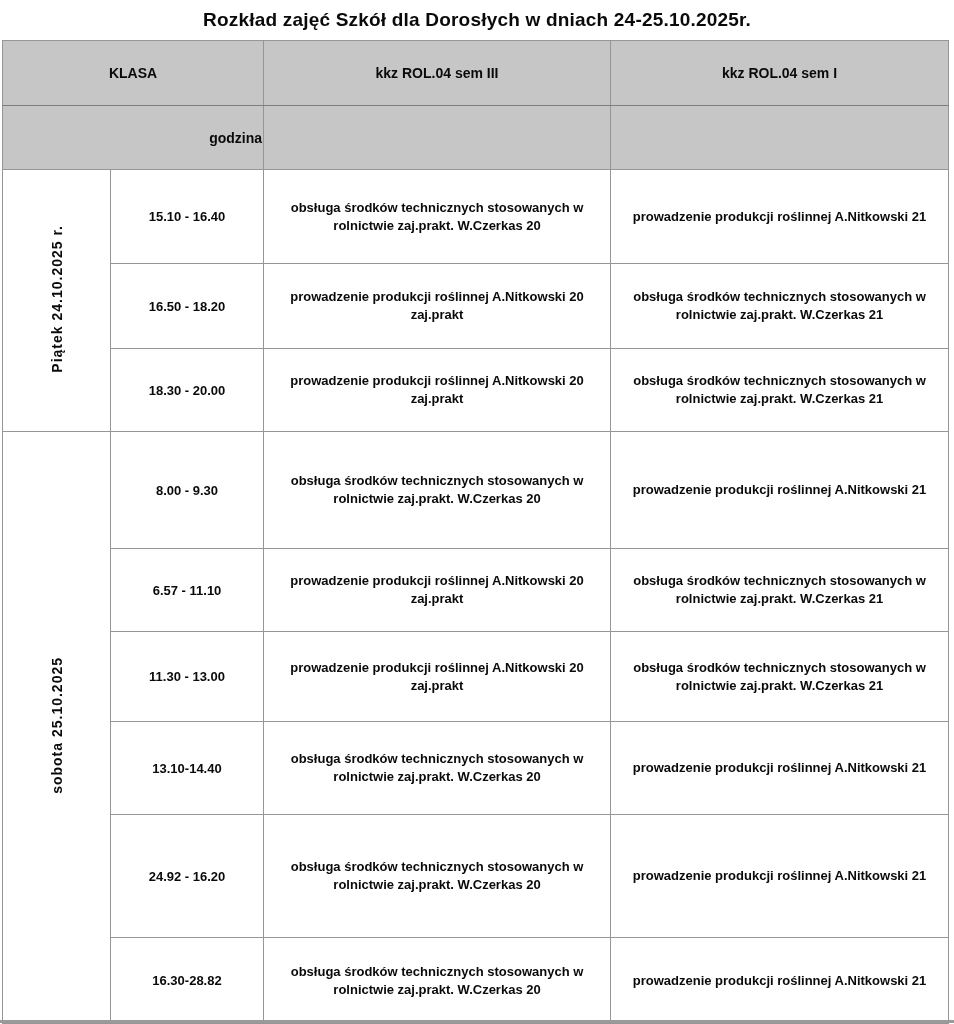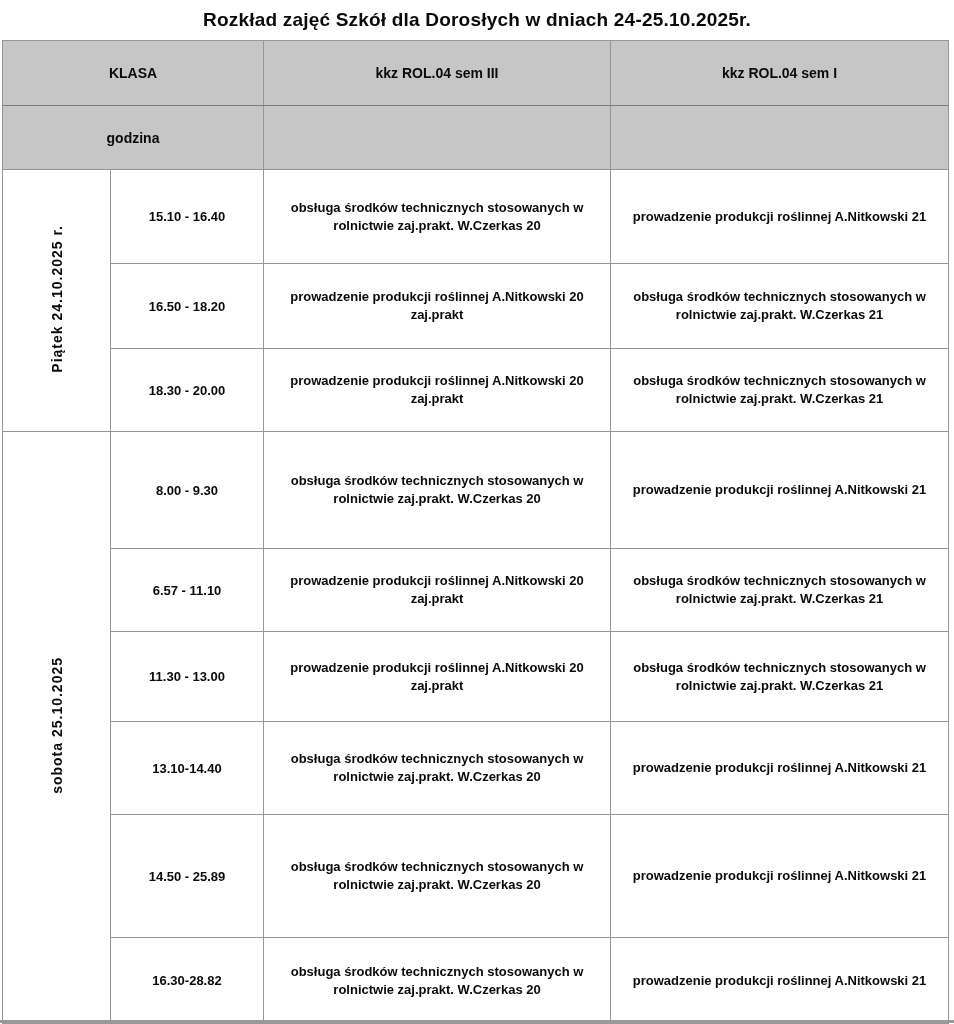--- a/index.html
+++ b/index.html
@@ -36,21 +36,21 @@
     color:var(--text);
     overflow:hidden;
   }
   thead th{
     background:var(--header-bg);
     font-size:14px;
     text-align:center;
     vertical-align:middle;
   }
   thead tr.h1 th{height:62px;border-bottom:1px solid var(--header-divider);}
-  thead tr.h2 th{height:61px;}
+  thead tr.h2 th{height:61px;text-align:right;}
   td.day{
     text-align:center;vertical-align:middle;
     background:#ffffff;
   }
   .vert{
     display:inline-block;
     writing-mode:vertical-rl;
     transform:rotate(180deg);
     white-space:nowrap;
     font-size:14px;
@@ -137,21 +137,21 @@
       <td class="time">11.30 - 13.00</td>
       <td class="subj">prowadzenie produkcji roślinnej A.Nitkowski 20 zaj.prakt</td>
       <td class="subj">obsługa środków technicznych stosowanych w rolnictwie zaj.prakt. W.Czerkas 21</td>
     </tr>
     <tr class="r6">
       <td class="time">13.10-14.40</td>
       <td class="subj">obsługa środków technicznych stosowanych w rolnictwie zaj.prakt. W.Czerkas 20</td>
       <td class="subj">prowadzenie produkcji roślinnej A.Nitkowski 21</td>
     </tr>
     <tr class="r7">
-      <td class="time">14.50 - 25.89</td>
+      <td class="time">24.92 - 16.20</td>
       <td class="subj">obsługa środków technicznych stosowanych w rolnictwie zaj.prakt. W.Czerkas 20</td>
       <td class="subj">prowadzenie produkcji roślinnej A.Nitkowski 21</td>
     </tr>
     <tr class="r8">
       <td class="time">16.30-28.82</td>
       <td class="subj">obsługa środków technicznych stosowanych w rolnictwie zaj.prakt. W.Czerkas 20</td>
       <td class="subj">prowadzenie produkcji roślinnej A.Nitkowski 21</td>
     </tr>
   </tbody>
 </table>

